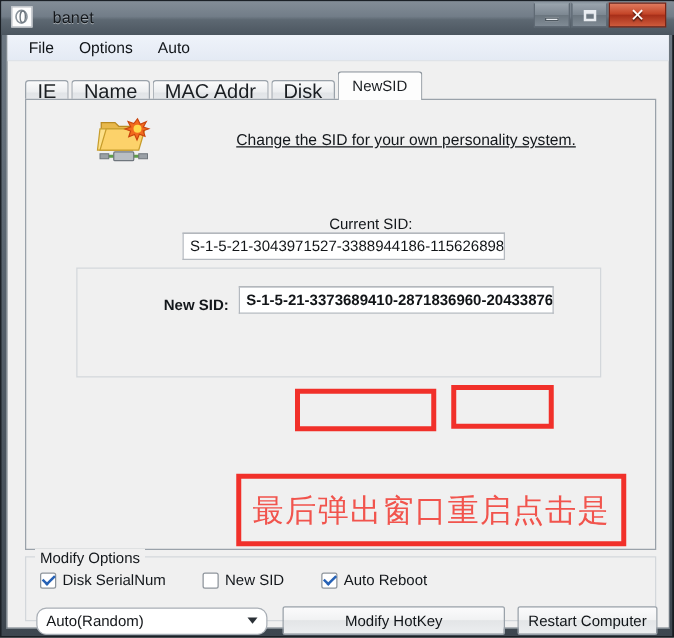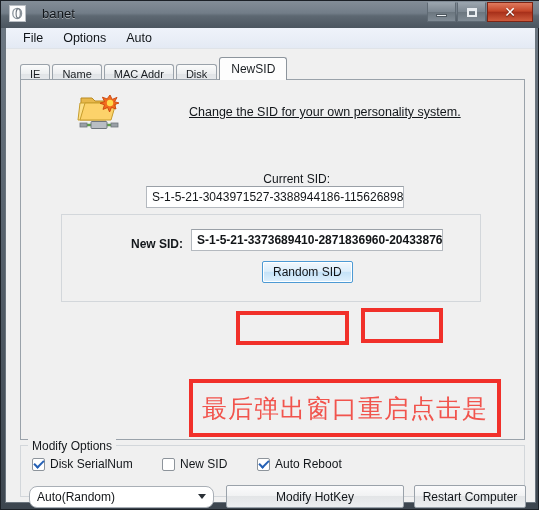--- a/index.html
+++ b/index.html
@@ -59,21 +59,21 @@
   .menuitem{font-size:12.5px;color:#101418;padding:2px 9px;cursor:default;}
 
   
   #tabcontrol{position:absolute;left:14px;top:30px;width:505px;height:382px;}
   #tabstrip{position:absolute;left:0;top:0;height:22px;display:flex;align-items:flex-end;}
   .tab{
     box-sizing:border-box;height:19px;margin-right:2px;
     background:linear-gradient(180deg,#fbfbfb 0%,#eceef0 48%,#e1e4e7 52%,#e9ebee 100%);
     border:1px solid #9aa2aa;border-bottom:none;
     border-radius:3px 3px 0 0;
-    font-size:11px;color:#1a1e22;
+    font-size:16px;color:#1a1e22;
     display:flex;align-items:center;justify-content:center;
     padding:0 9px;cursor:default;position:relative;top:3px;
   }
   .tab.active{
     height:23px;top:0;background:#fdfdfd;border-color:#8d959d;
     z-index:3;font-size:12px;padding:0 11px;
   }
   #tabpanel{
     position:absolute;left:0;top:21px;width:505px;height:361px;
     box-sizing:border-box;background:#f0f0f0;
@@ -228,21 +228,20 @@
           <span class="field-label" style="width:118px;">Current SID:</span>
           <div class="textbox" style="width:258px;margin-left:8px;">S-1-5-21-3043971527-3388944186-1156268988</div>
         </div>
 
         <div id="newsid-group">
           <div id="newsid-row">
             <span class="field-label" style="width:85px;">New SID:</span>
             <div class="textbox" style="width:252px;margin-left:8px;">S-1-5-21-3373689410-2871836960-2043387628</div>
           </div>
           <div id="buttons-row">
-            <div class="btn focused">Random SID</div>
           </div>
         </div>
 
       </div>
     </div>
 
     <div class="redbox" id="redbox-random"></div>
     <div class="redbox" id="redbox-change"></div>
     <div class="redbox" id="redbox-note"></div>
     <div id="note-text">最后弹出窗口重启点击是</div>

